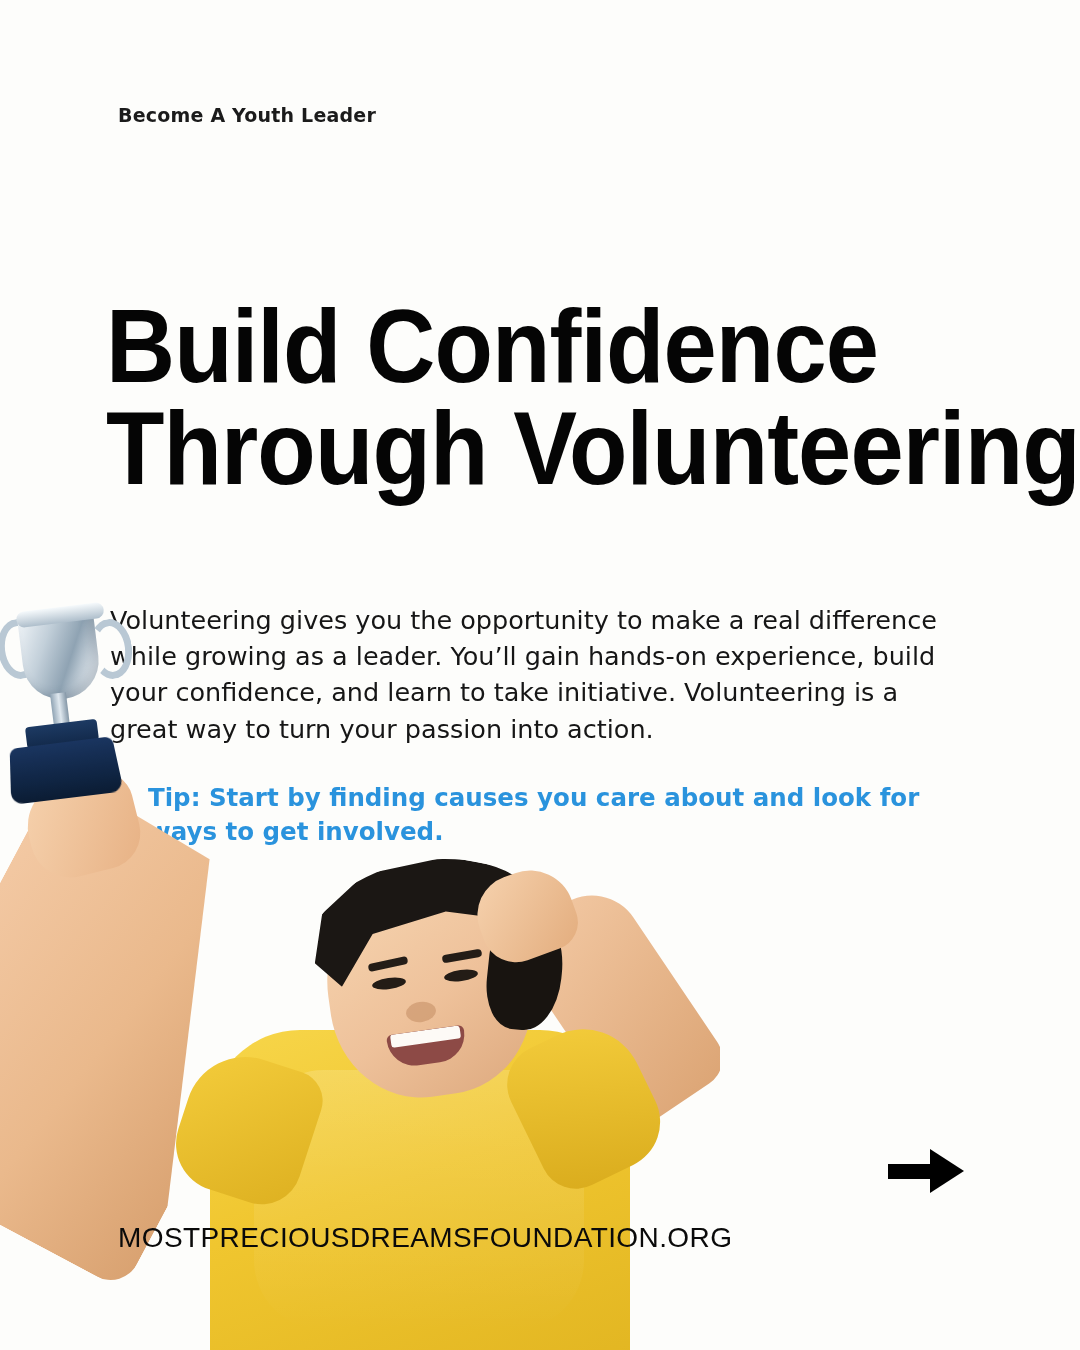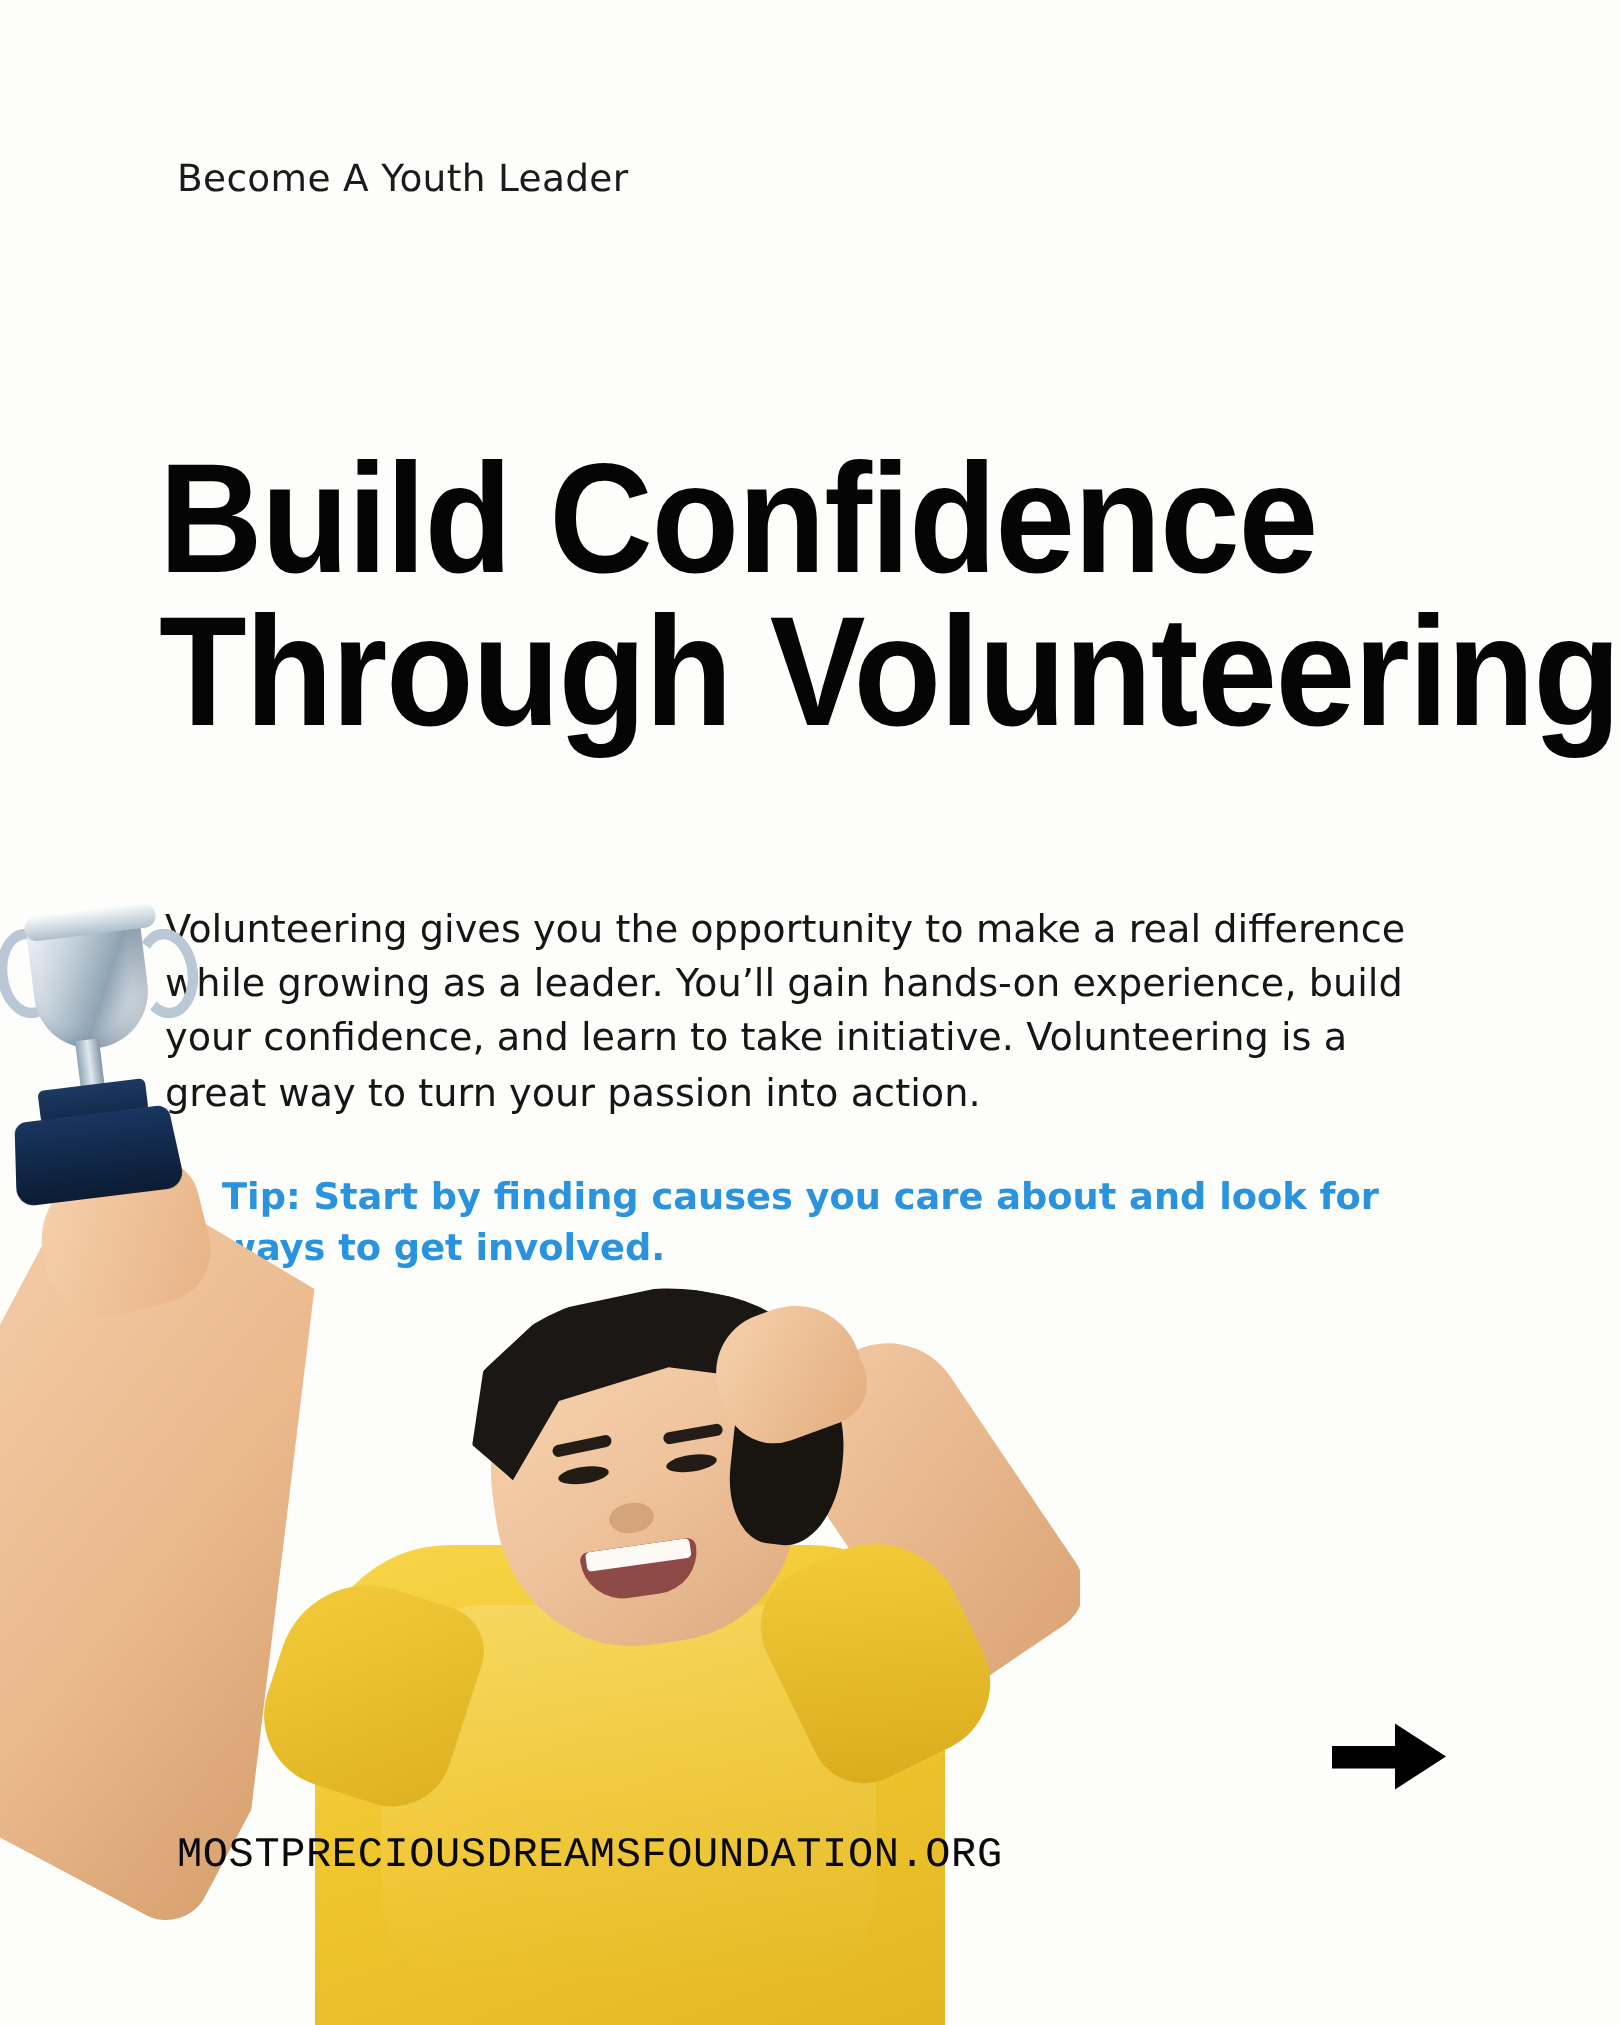--- a/index.html
+++ b/index.html
@@ -20,25 +20,25 @@
     inset: 0;
     background: #fdfdfb;
     overflow: hidden;
   }
 
   
   .kicker {
     position: absolute;
     left: 118px;
     top: 104px;
-    font-size: 25px;
+    font-size: 19px;
     letter-spacing: 0.2px;
     color: #1b1b1b;
     font-family: "DejaVu Sans", sans-serif;
-    font-weight: 400;
+    font-weight: 700;
     white-space: nowrap;
   }
 
   
   .headline {
     position: absolute;
     left: 106px;
     top: 296px;
     width: 900px;
     color: #050505;
@@ -373,21 +373,21 @@
     border-top: 22px solid transparent;
     border-bottom: 22px solid transparent;
     border-left: 34px solid #000;
   }
 
   
   .site-url {
     position: absolute;
     left: 118px;
     top: 1222px;
-    font-family: Liberation Mono, monospace;
+    font-family: Liberation Sans, sans-serif;
     font-size: 28px;
     letter-spacing: 0.4px;
     color: #0a0a0a;
     white-space: nowrap;
   }
 </style>
 </head>
 <body>
 
 <div class="poster">

